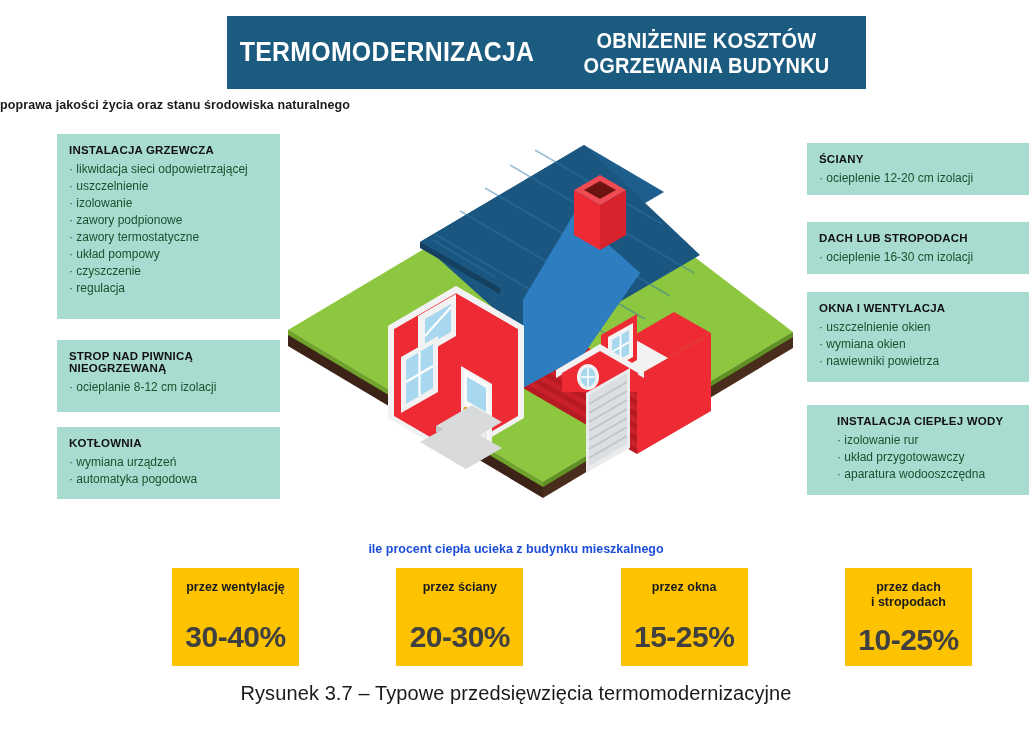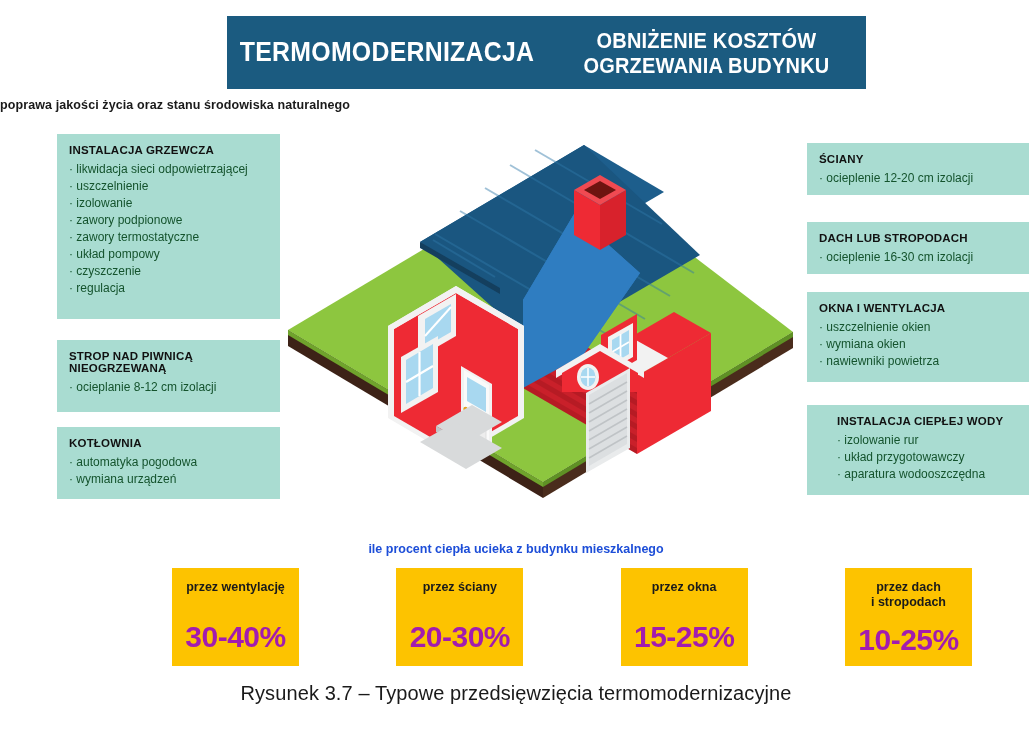--- a/index.html
+++ b/index.html
@@ -75,21 +75,21 @@
   .stat-card{
     width:127px;height:98px;background:#fdc300;
     display:flex;flex-direction:column;align-items:center;
     box-sizing:border-box;padding-top:12px;
   }
   .stat-label{
     font-size:12.5px;font-weight:bold;color:#1a1a1a;text-align:center;
     line-height:15px;
   }
   .stat-value{
-    font-size:30px;font-weight:bold;color:#a21caf;margin-top:auto;
+    font-size:30px;font-weight:bold;color:#404040;margin-top:auto;
     margin-bottom:12px;letter-spacing:-.5px;
   }
   .stat-card.two-line .stat-value{margin-bottom:9px;}
 
   .figure-caption{
     position:absolute;left:0;top:682px;width:1032px;text-align:center;
     font-size:20px;color:#1a1a1a;letter-spacing:.1px;
   }
 </style>
 </head>
@@ -120,22 +120,22 @@
   <div class="infobox" id="box-basement">
     <h3>STROP NAD PIWNICĄ NIEOGRZEWANĄ</h3>
     <ul>
       <li>ocieplanie 8-12 cm izolacji</li>
     </ul>
   </div>
 
   <div class="infobox" id="box-boiler">
     <h3>KOTŁOWNIA</h3>
     <ul>
+      <li>wymiana urządzeń</li>
       <li>automatyka pogodowa</li>
-      <li>wymiana urządzeń</li>
     </ul>
   </div>
 
   <div class="infobox" id="box-walls">
     <h3>ŚCIANY</h3>
     <ul>
       <li>ocieplenie 12-20 cm izolacji</li>
     </ul>
   </div>
 

